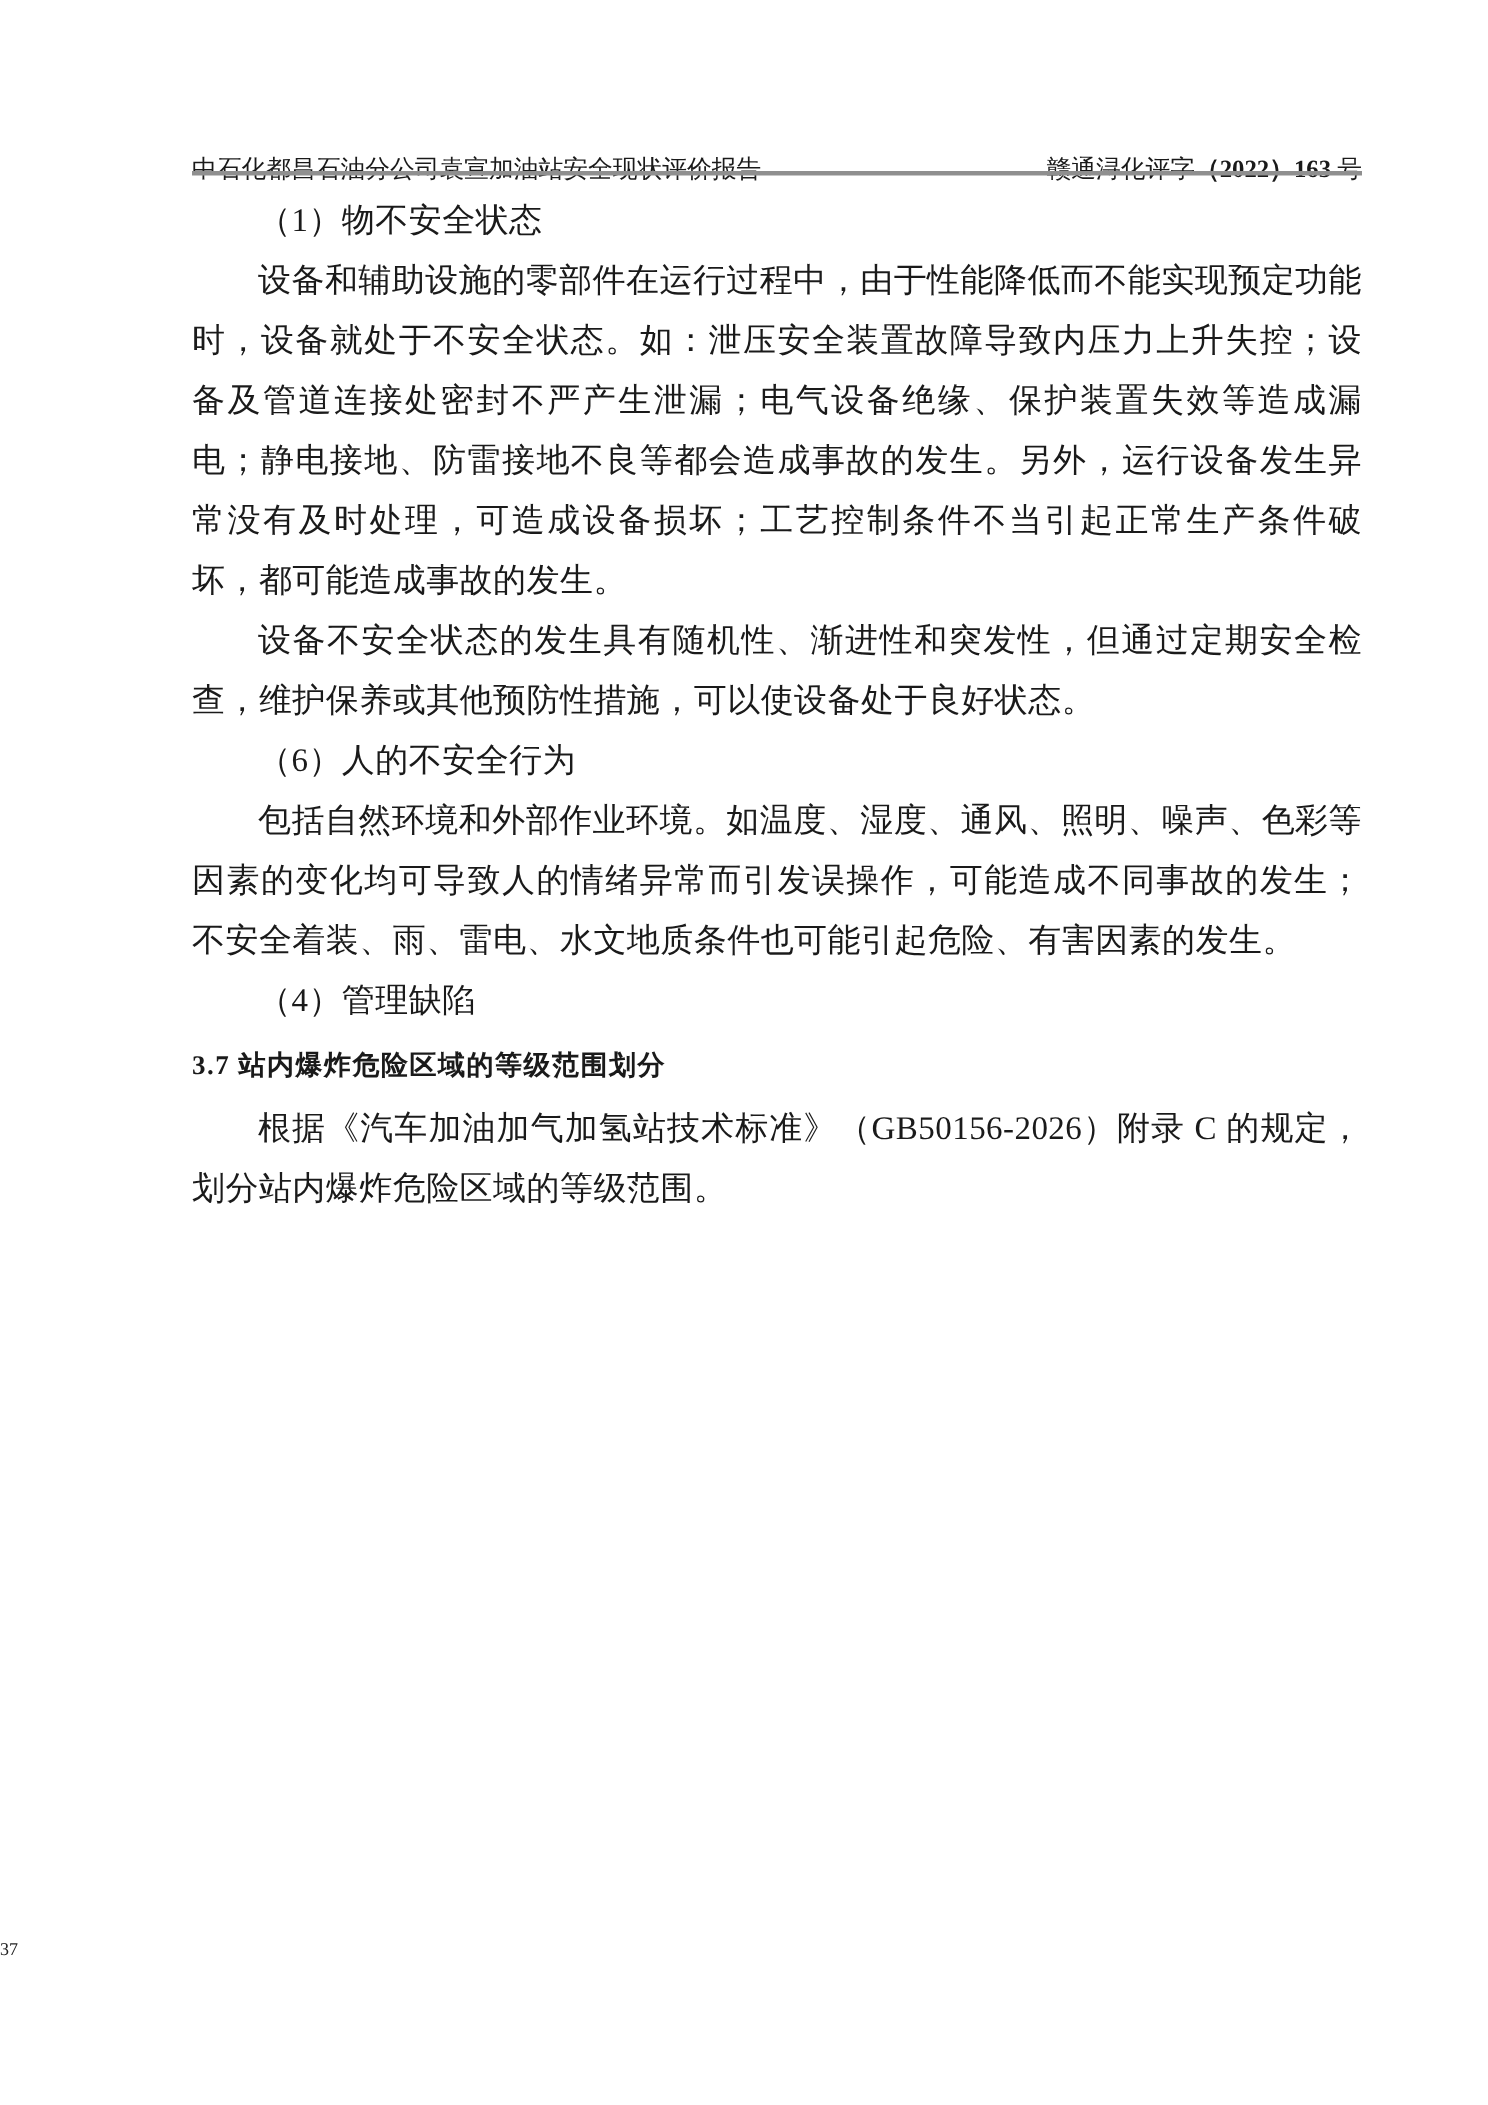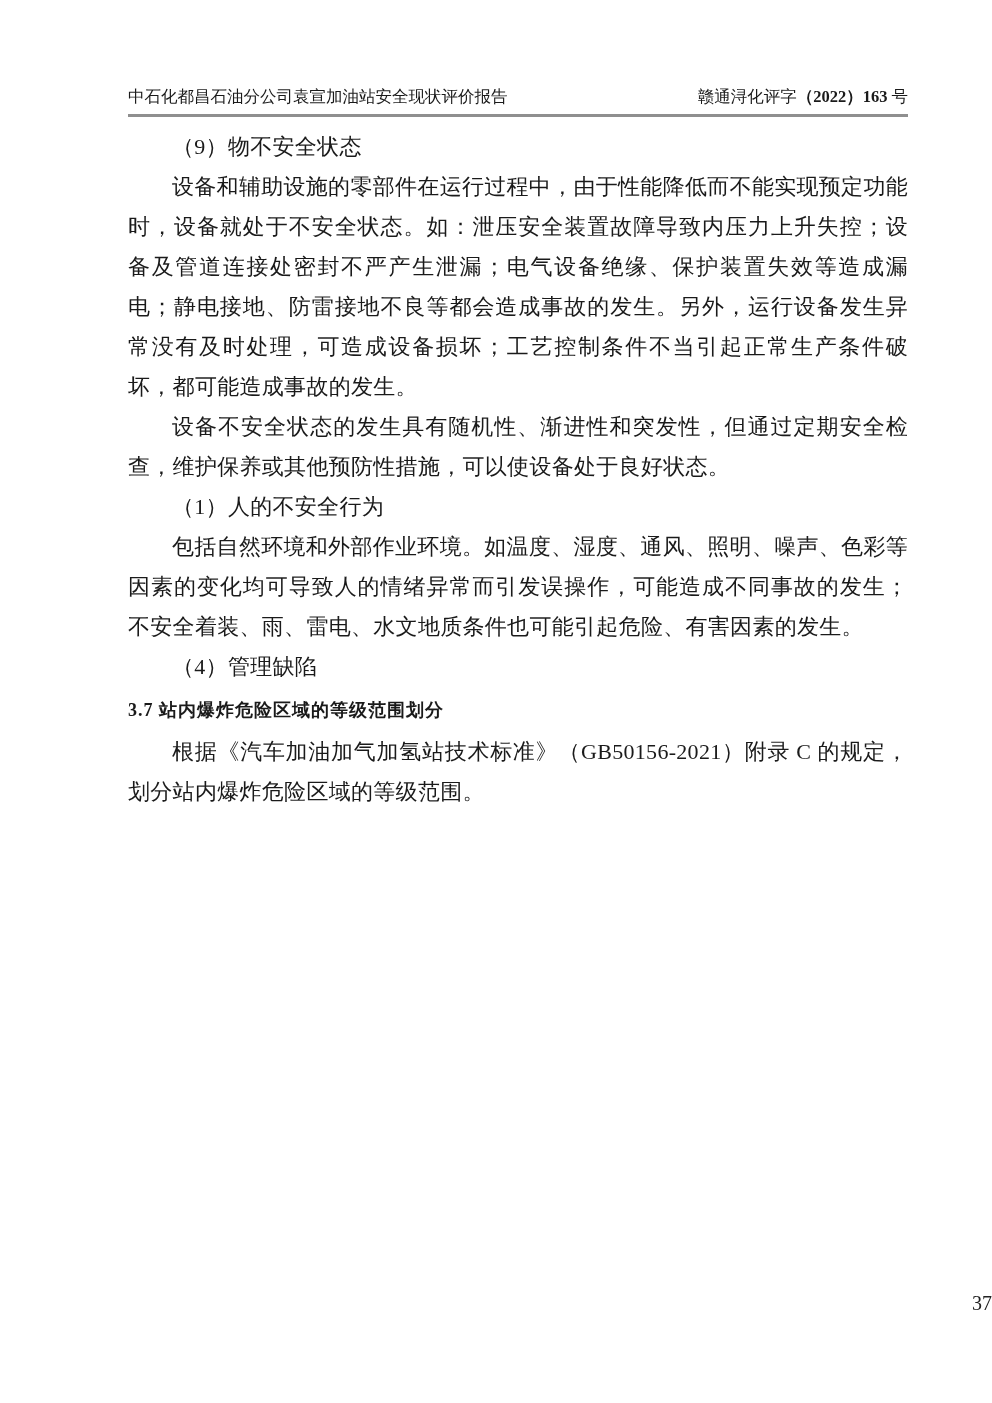--- a/index.html
+++ b/index.html
@@ -11,21 +11,21 @@
     height: 1403px;
     position: relative;
     background: #ffffff;
     font-family: "Liberation Serif", "DejaVu Serif", serif;
     color: #1a1a1a;
     overflow: hidden;
   }
   .page-header {
     position: absolute;
     left: 128px;
-    top: 85px;
+    top: 101px;
     width: 780px;
     display: flex;
     justify-content: space-between;
     align-items: flex-end;
     font-size: 16.5px;
     line-height: 24px;
     white-space: nowrap;
   }
   .header-right b { font-weight: 700; }
   .header-rule {
@@ -58,44 +58,44 @@
     line-height: 42px;
     margin-top: 2px;
     margin-bottom: 1px;
     letter-spacing: 1px;
   }
   .page-footer {
     position: absolute;
     left: 0;
     top: 1292px;
     width: 100%;
-    text-align: right;
-    font-size: 20px;
+    text-align: left;
+    font-size: 12px;
     color: #222;
   }
 </style>
 </head>
 <body>
 
 <div class="page-header">
   <span class="header-left">中石化都昌石油分公司袁宣加油站安全现状评价报告</span>
   <span class="header-right">
     <span>赣通浔化评字</span><b>（2022）163</b><span> 号</span>
   </span>
 </div>
 
 <div class="header-rule"></div>
 
 <div class="doc-body">
 
-<div class="block sub">（9）物不安全状态</div>
+<div class="block sub">（1）物不安全状态</div>
     <div class="block p">设备和辅助设施的零部件在运行过程中，由于性能降低而不能实现预定功能时，设备就处于不安全状态。如：泄压安全装置故障导致内压力上升失控；设备及管道连接处密封不严产生泄漏；电气设备绝缘、保护装置失效等造成漏电；静电接地、防雷接地不良等都会造成事故的发生。另外，运行设备发生异常没有及时处理，可造成设备损坏；工艺控制条件不当引起正常生产条件破坏，都可能造成事故的发生。</div>
     <div class="block p">设备不安全状态的发生具有随机性、渐进性和突发性，但通过定期安全检查，维护保养或其他预防性措施，可以使设备处于良好状态。</div>
-    <div class="block sub">（1）人的不安全行为</div>
+    <div class="block sub">（6）人的不安全行为</div>
     <div class="block p">包括自然环境和外部作业环境。如温度、湿度、通风、照明、噪声、色彩等因素的变化均可导致人的情绪异常而引发误操作，可能造成不同事故的发生；不安全着装、雨、雷电、水文地质条件也可能引起危险、有害因素的发生。</div>
     <div class="block sub">（4）管理缺陷</div>
     <div class="block h2">3.7 站内爆炸危险区域的等级范围划分</div>
-    <div class="block p">根据《汽车加油加气加氢站技术标准》（GB50156-2021）附录 C 的规定，划分站内爆炸危险区域的等级范围。</div>
+    <div class="block p">根据《汽车加油加气加氢站技术标准》（GB50156-2026）附录 C 的规定，划分站内爆炸危险区域的等级范围。</div>
   </div>
 
 <div class="page-footer">
   <span>37</span>
 </div>
 
 </body></html>

